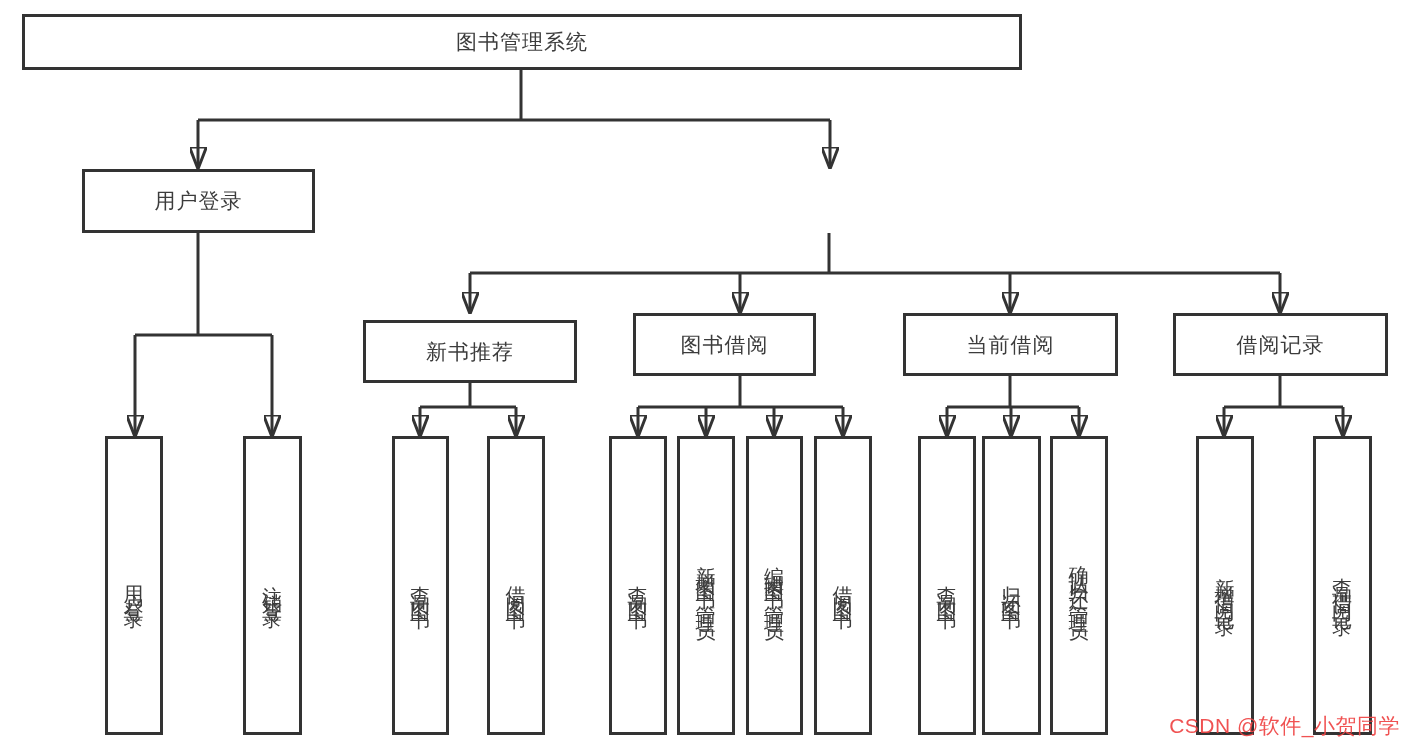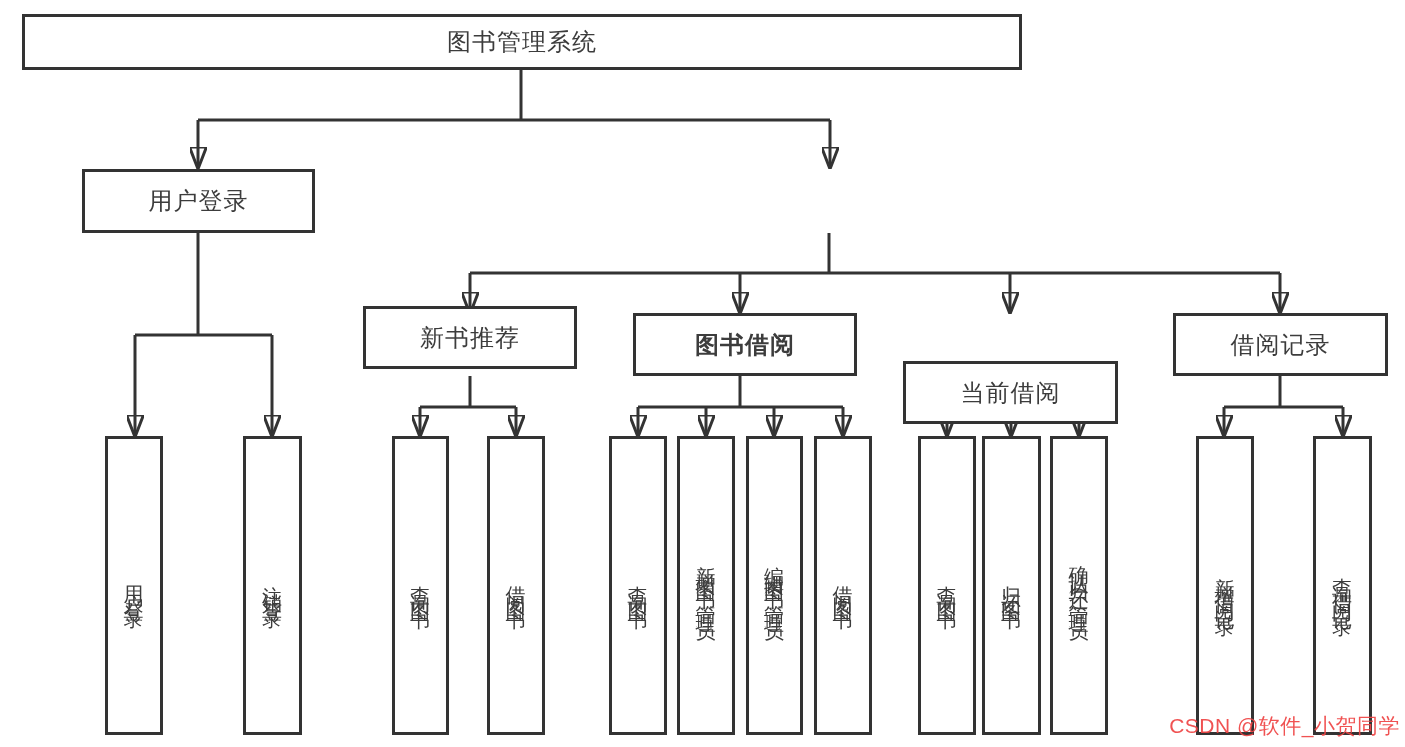--- a/index.html
+++ b/index.html
@@ -25,21 +25,21 @@
   .node {
     position: absolute;
     box-sizing: border-box;
     background: #ffffff;
     border: 3px solid #333333;
     display: flex;
     align-items: center;
     justify-content: center;
     color: #3c3c3c;
   }
-  .node-h { font-size: 24px; letter-spacing: 1px; white-space: nowrap; }
+  .node-h { font-size: 21px; letter-spacing: 1px; white-space: nowrap; }
   .node-v { width: 58px; top: 436px; height: 299px; }
   .node-v .vtext {
     writing-mode: vertical-rl;
     text-orientation: mixed;
     font-size: 20px;
     letter-spacing: 8px;
     line-height: 1;
     white-space: nowrap;
   }
   .watermark {
@@ -122,27 +122,27 @@
   </svg>
 
   <div class="node node-h" style="left:22px; top:14px; width:1000px; height:56px;">
     <span>图书管理系统</span>
   </div>
 
   <div class="node node-h" style="left:82px; top:169px; width:233px; height:64px;">
     <span>用户登录</span>
   </div>
 
-  <div class="node node-h" style="left:363px; top:306px; width:214px; height:63px;">
+  <div class="node node-h" style="left:363px; top:320px; width:214px; height:63px;">
     <span>新书推荐</span>
   </div>
-  <div class="node node-h" style="left:633px; top:313px; width:224px; height:63px;font-weight:bold;">
+  <div class="node node-h" style="left:633px; top:313px; width:183px; height:63px;">
     <span>图书借阅</span>
   </div>
-  <div class="node node-h" style="left:903px; top:313px; width:215px; height:63px;margin-top:48px;">
+  <div class="node node-h" style="left:903px; top:313px; width:215px; height:63px;">
     <span>当前借阅</span>
   </div>
   <div class="node node-h" style="left:1173px; top:313px; width:215px; height:63px;">
     <span>借阅记录</span>
   </div>
 
   <div class="node node-v" style="left:105px;">
     <span class="vtext">用户登录</span>
   </div>
   <div class="node node-v" style="left:243px; width:59px;">

